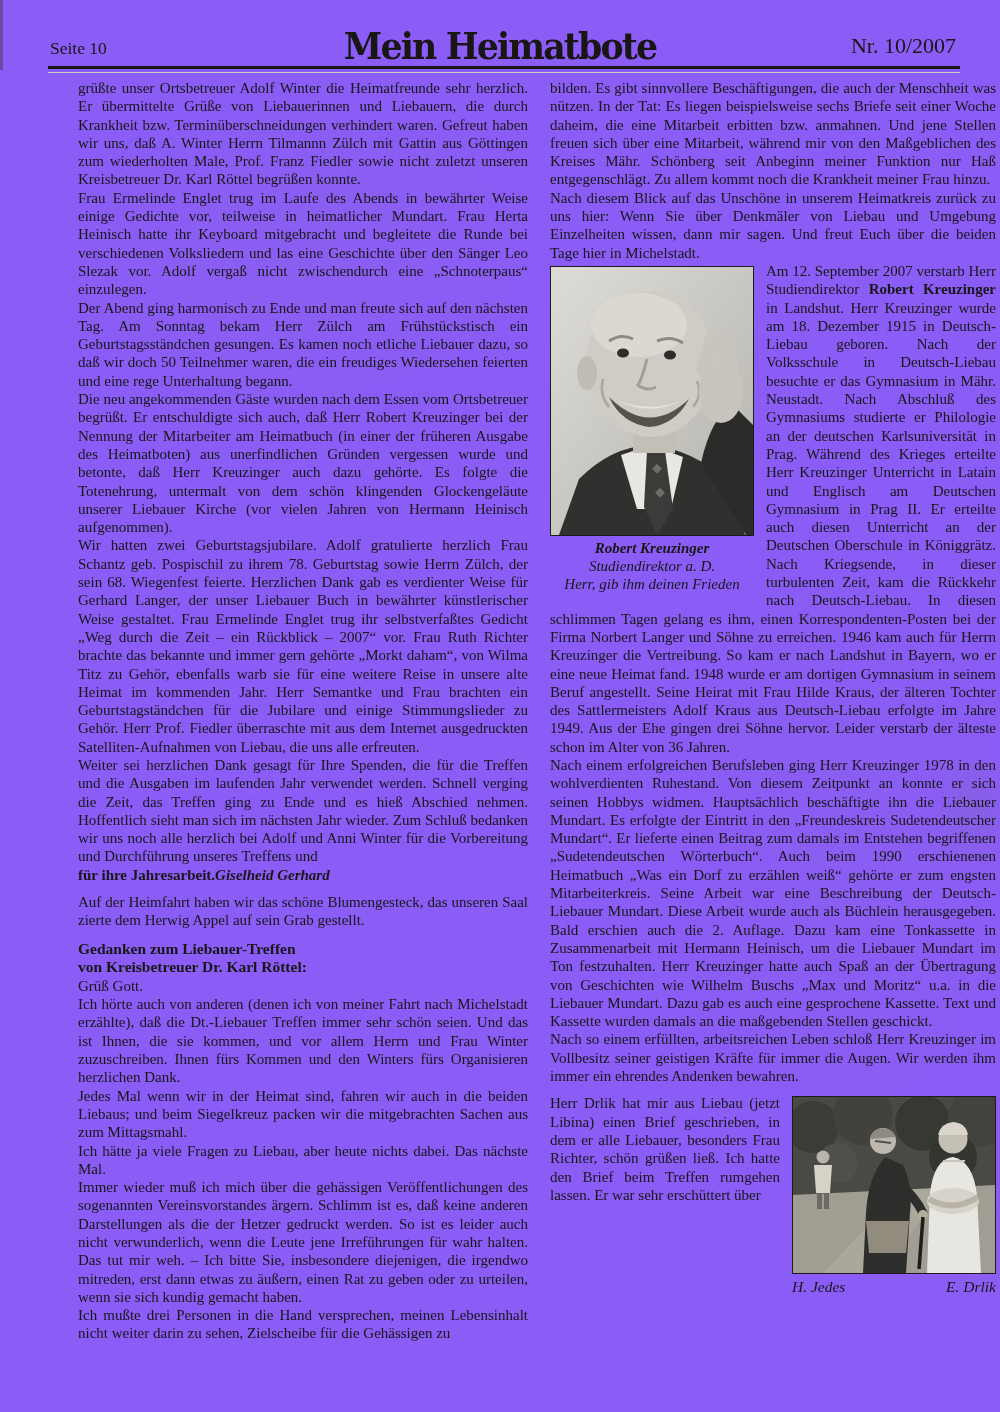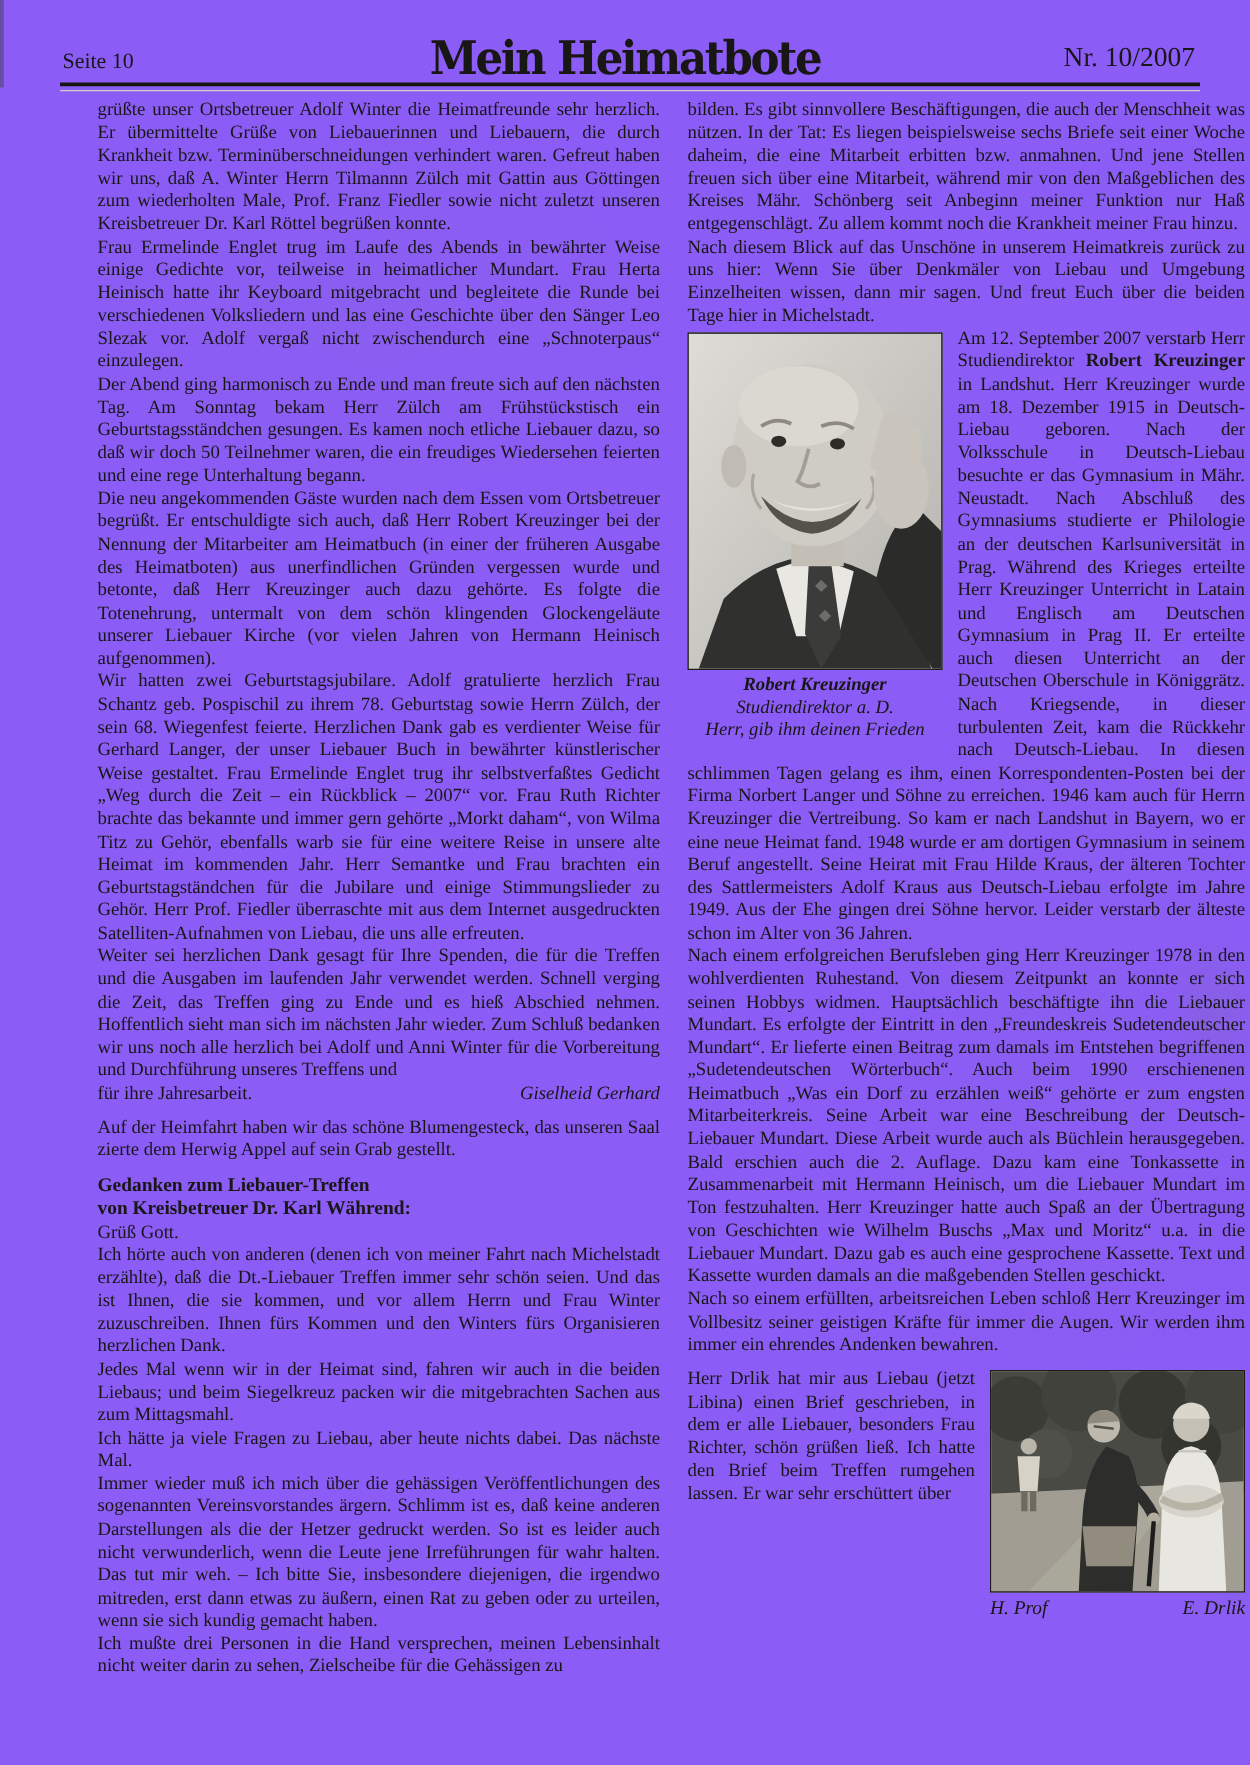--- a/index.html
+++ b/index.html
@@ -23,21 +23,21 @@
   .rule{position:absolute;top:66px;left:48px;right:40px;border-top:3px solid #171614;}
   .rule::after{content:"";display:block;margin-top:3px;border-top:1px solid #cfccc5;}
 
   
   .col{position:absolute;top:79px;font-size:15px;line-height:18.3px;text-align:justify;margin-left:30px;}
   .col-left{left:48px;width:450px;}
   .col-right{left:520px;width:446px;}
   p{margin:0;}
   .gap{margin-top:9px;}
   h3{margin:10px 0 0 0;font-size:15.5px;line-height:18.6px;text-align:left;}
-  .sigline{display:flex;justify-content:space-between;}
+  .sigline{display:flex;justify-content:flex-start;font-weight:bold;}
   .sig{font-style:italic;}
 
   
   figure{margin:0;}
   .float-l{float:left;width:204px;margin:4px 12px 1px 0;}
   .float-r{float:right;width:204px;margin:2px 0 1px 12px;}
   .photo-frame{border:1px solid #1c1b19;line-height:0;background:#8a8781;}
   .photo-frame svg{display:block;}
   figcaption{font-style:italic;font-size:15px;line-height:18px;text-align:center;margin-top:3px;}
   .cap-name{font-weight:700;}
@@ -63,21 +63,21 @@
     <p>Die neu angekommenden Gäste wurden nach dem Essen vom Ortsbetreuer begrüßt. Er entschuldigte sich auch, daß Herr Robert Kreuzinger bei der Nennung der Mitarbeiter am Heimatbuch (in einer der früheren Ausgabe des Heimatboten) aus unerfindlichen Gründen vergessen wurde und betonte, daß Herr Kreuzinger auch dazu gehörte. Es folgte die Totenehrung, untermalt von dem schön klingenden Glockengeläute unserer Liebauer Kirche (vor vielen Jahren von Hermann Heinisch aufgenommen).</p>
     <p>Wir hatten zwei Geburtstagsjubilare. Adolf gratulierte herzlich Frau Schantz geb. Pospischil zu ihrem 78. Geburtstag sowie Herrn Zülch, der sein 68. Wiegenfest feierte. Herzlichen Dank gab es verdienter Weise für Gerhard Langer, der unser Liebauer Buch in bewährter künstlerischer Weise gestaltet. Frau Ermelinde Englet trug ihr selbstverfaßtes Gedicht „Weg durch die Zeit – ein Rückblick – 2007“ vor. Frau Ruth Richter brachte das bekannte und immer gern gehörte „Morkt daham“, von Wilma Titz zu Gehör, ebenfalls warb sie für eine weitere Reise in unsere alte Heimat im kommenden Jahr. Herr Semantke und Frau brachten ein Geburtstagständchen für die Jubilare und einige Stimmungslieder zu Gehör. Herr Prof. Fiedler überraschte mit aus dem Internet ausgedruckten Satelliten-Aufnahmen von Liebau, die uns alle erfreuten.</p>
     <p>Weiter sei herzlichen Dank gesagt für Ihre Spenden, die für die Treffen und die Ausgaben im laufenden Jahr verwendet werden. Schnell verging die Zeit, das Treffen ging zu Ende und es hieß Abschied nehmen. Hoffentlich sieht man sich im nächsten Jahr wieder. Zum Schluß bedanken wir uns noch alle herzlich bei Adolf und Anni Winter für die Vorbereitung und Durchführung unseres Treffens und</p>
     <div class="sigline">
       <span>für ihre Jahresarbeit.</span>
       <span class="sig">Giselheid Gerhard</span>
     </div>
     <p class="gap">Auf der Heimfahrt haben wir das schöne Blumengesteck, das unseren Saal zierte dem Herwig Appel auf sein Grab gestellt.</p>
     <h3>
       <span>Gedanken zum Liebauer-Treffen</span><br>
-      <span>von Kreisbetreuer Dr. Karl Während:</span>
+      <span>von Kreisbetreuer Dr. Karl Röttel:</span>
     </h3>
     <p>Grüß Gott.</p>
     <p>Ich hörte auch von anderen (denen ich von meiner Fahrt nach Michelstadt erzählte), daß die Dt.-Liebauer Treffen immer sehr schön seien. Und das ist Ihnen, die sie kommen, und vor allem Herrn und Frau Winter zuzuschreiben. Ihnen fürs Kommen und den Winters fürs Organisieren herzlichen Dank.</p>
     <p>Jedes Mal wenn wir in der Heimat sind, fahren wir auch in die beiden Liebaus; und beim Siegelkreuz packen wir die mitgebrachten Sachen aus zum Mittagsmahl.</p>
     <p>Ich hätte ja viele Fragen zu Liebau, aber heute nichts dabei. Das nächste Mal.</p>
     <p>Immer wieder muß ich mich über die gehässigen Veröffentlichungen des sogenannten Vereinsvorstandes ärgern. Schlimm ist es, daß keine anderen Darstellungen als die der Hetzer gedruckt werden. So ist es leider auch nicht verwunderlich, wenn die Leute jene Irreführungen für wahr halten. Das tut mir weh. – Ich bitte Sie, insbesondere diejenigen, die irgendwo mitreden, erst dann etwas zu äußern, einen Rat zu geben oder zu urteilen, wenn sie sich kundig gemacht haben.</p>
     <p>Ich mußte drei Personen in die Hand versprechen, meinen Lebensinhalt nicht weiter darin zu sehen, Zielscheibe für die Gehässigen zu</p>
   </section>
 
   <section class="col col-right">
@@ -167,21 +167,21 @@
                 <circle cx="160" cy="42" r="14.5" fill="#c4c0b6"></circle>
                 <path d="M145 38 Q148 26 160 25 Q173 26 175 38" fill="#dad6cc"></path>
                 <path d="M134 176 L137 96 Q141 62 160 60 Q180 64 184 98 L188 176 Z" fill="#e8e6e0"></path>
                 <ellipse cx="160" cy="104" rx="26" ry="13" fill="#d6d3cb"></ellipse>
                 <path d="M136 102 Q160 116 185 100" stroke="#b9b3a6" stroke-width="6" fill="none"></path>
                 <line x1="150" y1="64" x2="172" y2="64" stroke="#c9c6be" stroke-width="2"></line>
               </g>
             </svg>
           </div>
           <figcaption class="cap-row">
-            <span>H. Prof</span>
+            <span>H. Jedes</span>
             <span>E. Drlik</span>
           </figcaption>
         </figure>
         <p class="gap">Herr Drlik hat mir aus Liebau (jetzt Libina) einen Brief geschrieben, in dem er alle Liebauer, besonders Frau Richter, schön grüßen ließ. Ich hatte den Brief beim Treffen rumgehen lassen. Er war sehr erschüttert über</p>
       </div>
     </div>
   </section>
 </div>
 
 </body></html>

